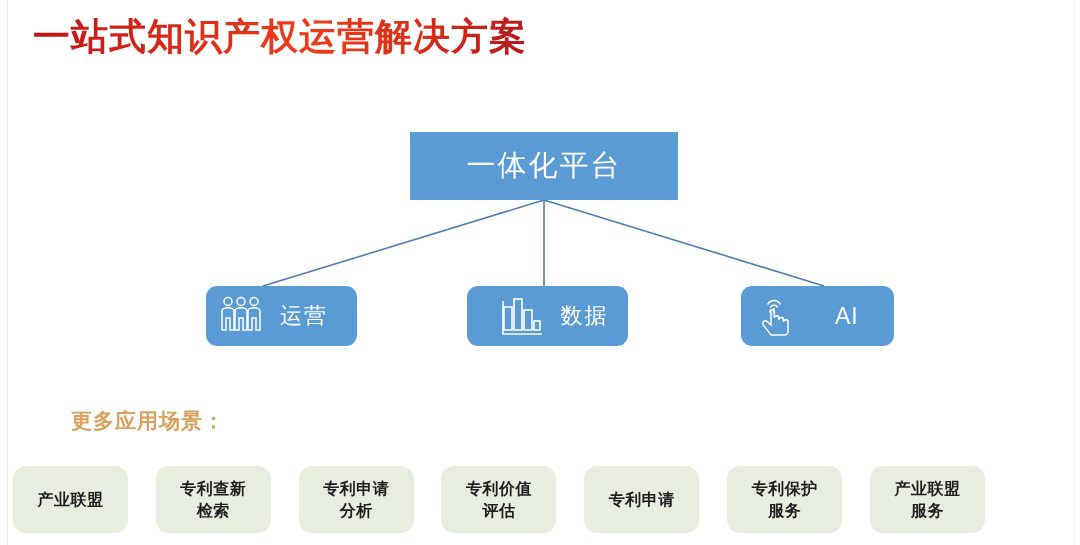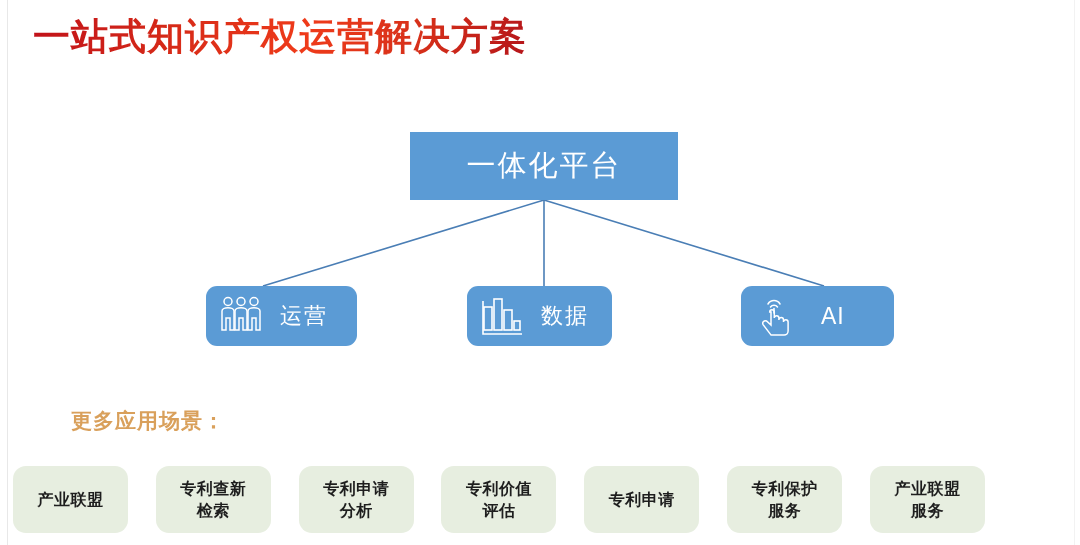--- a/index.html
+++ b/index.html
@@ -77,37 +77,37 @@
     font-size: 29px;
     letter-spacing: 2px;
     font-weight: normal;
   }
   .child-box {
     height: 60px;
     padding-left: 12px;
     border-radius: 11px;
   }
   #box-ops   { left: 206px; top: 286px; width: 151px; }
-  #box-data  { left: 467px; top: 286px; width: 145px; }
+  #box-data  { left: 467px; top: 286px; width: 161px; justify-content: center; }
   #box-ai    { left: 741px; top: 286px; width: 153px; }
 
   .child-icon {
     width: 46px;
     height: 46px;
     flex: 0 0 46px;
     display: block;
   }
   .child-label {
     color: #ffffff;
     font-size: 22px;
     letter-spacing: 2px;
     margin-left: 16px;
     white-space: nowrap;
   }
-  #box-ai .child-label { letter-spacing: 1px; font-size: 23px; margin-left: 22px; }
+  #box-ai .child-label { letter-spacing: 1px; font-size: 23px; margin-left: 36px; }
 
   
   #more-caption {
     position: absolute;
     left: 71px;
     top: 407px;
     font-size: 21px;
     font-weight: bold;
     letter-spacing: 1px;
     color: #d9a05b;

